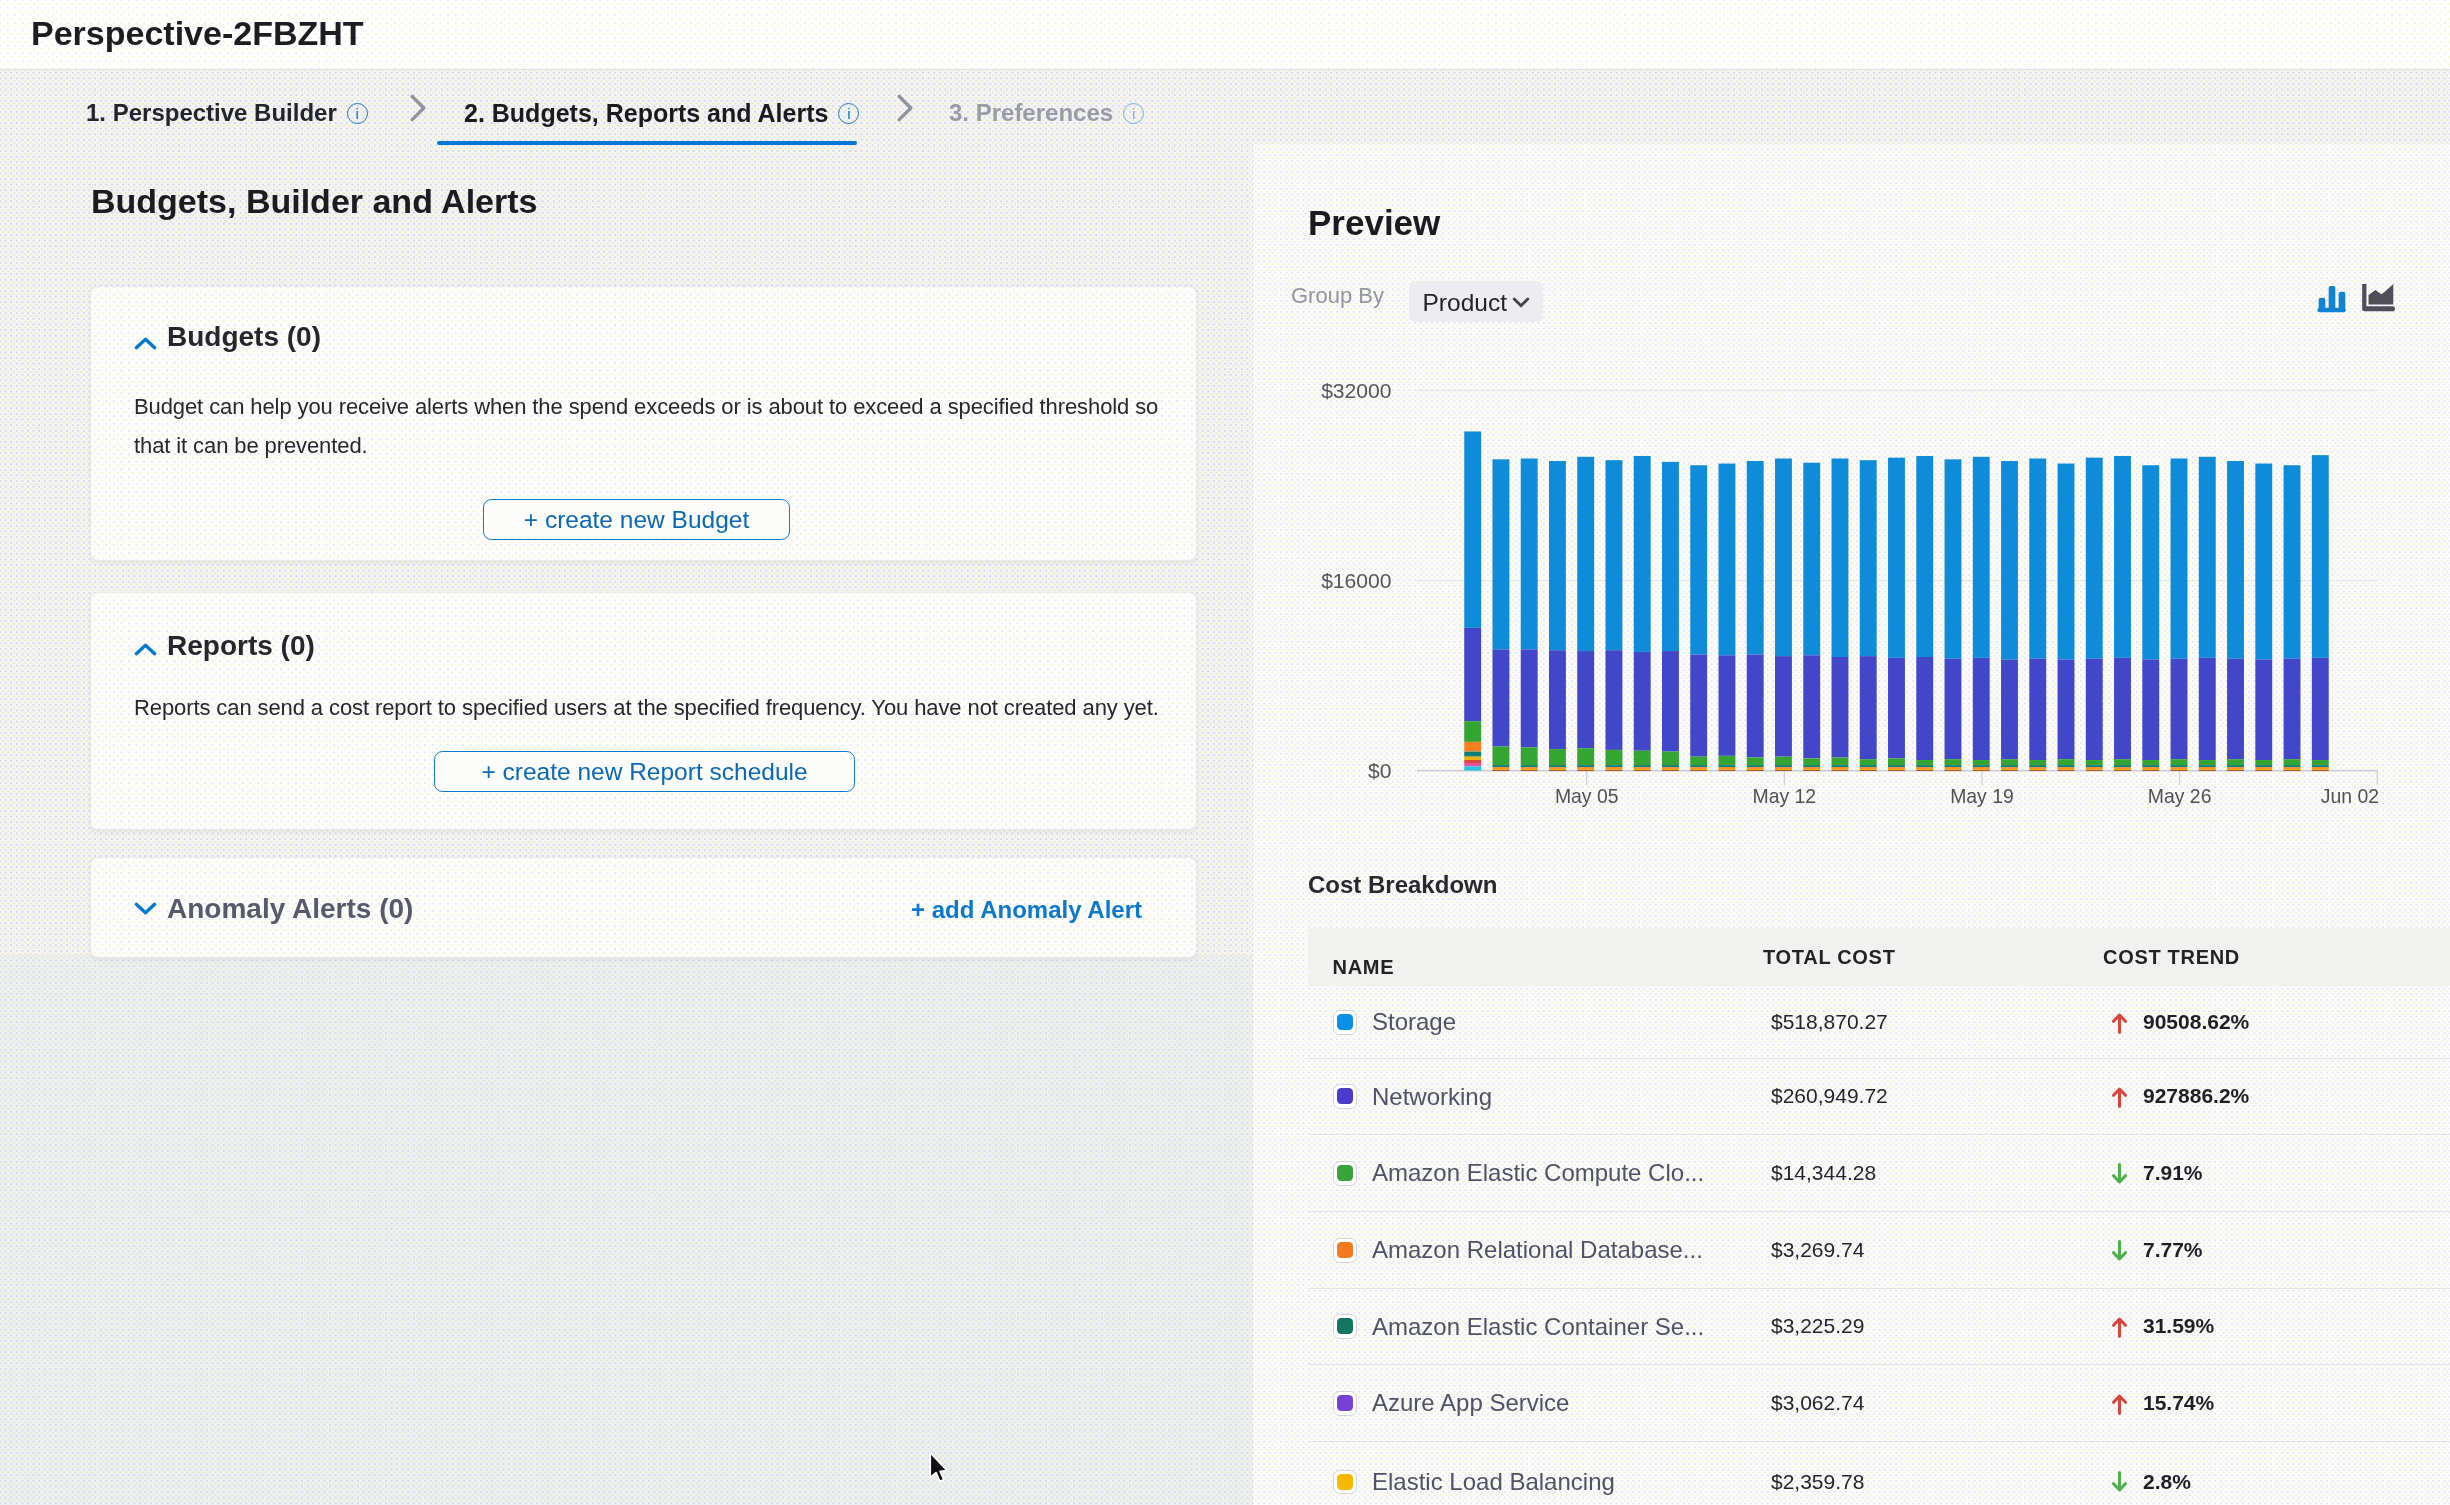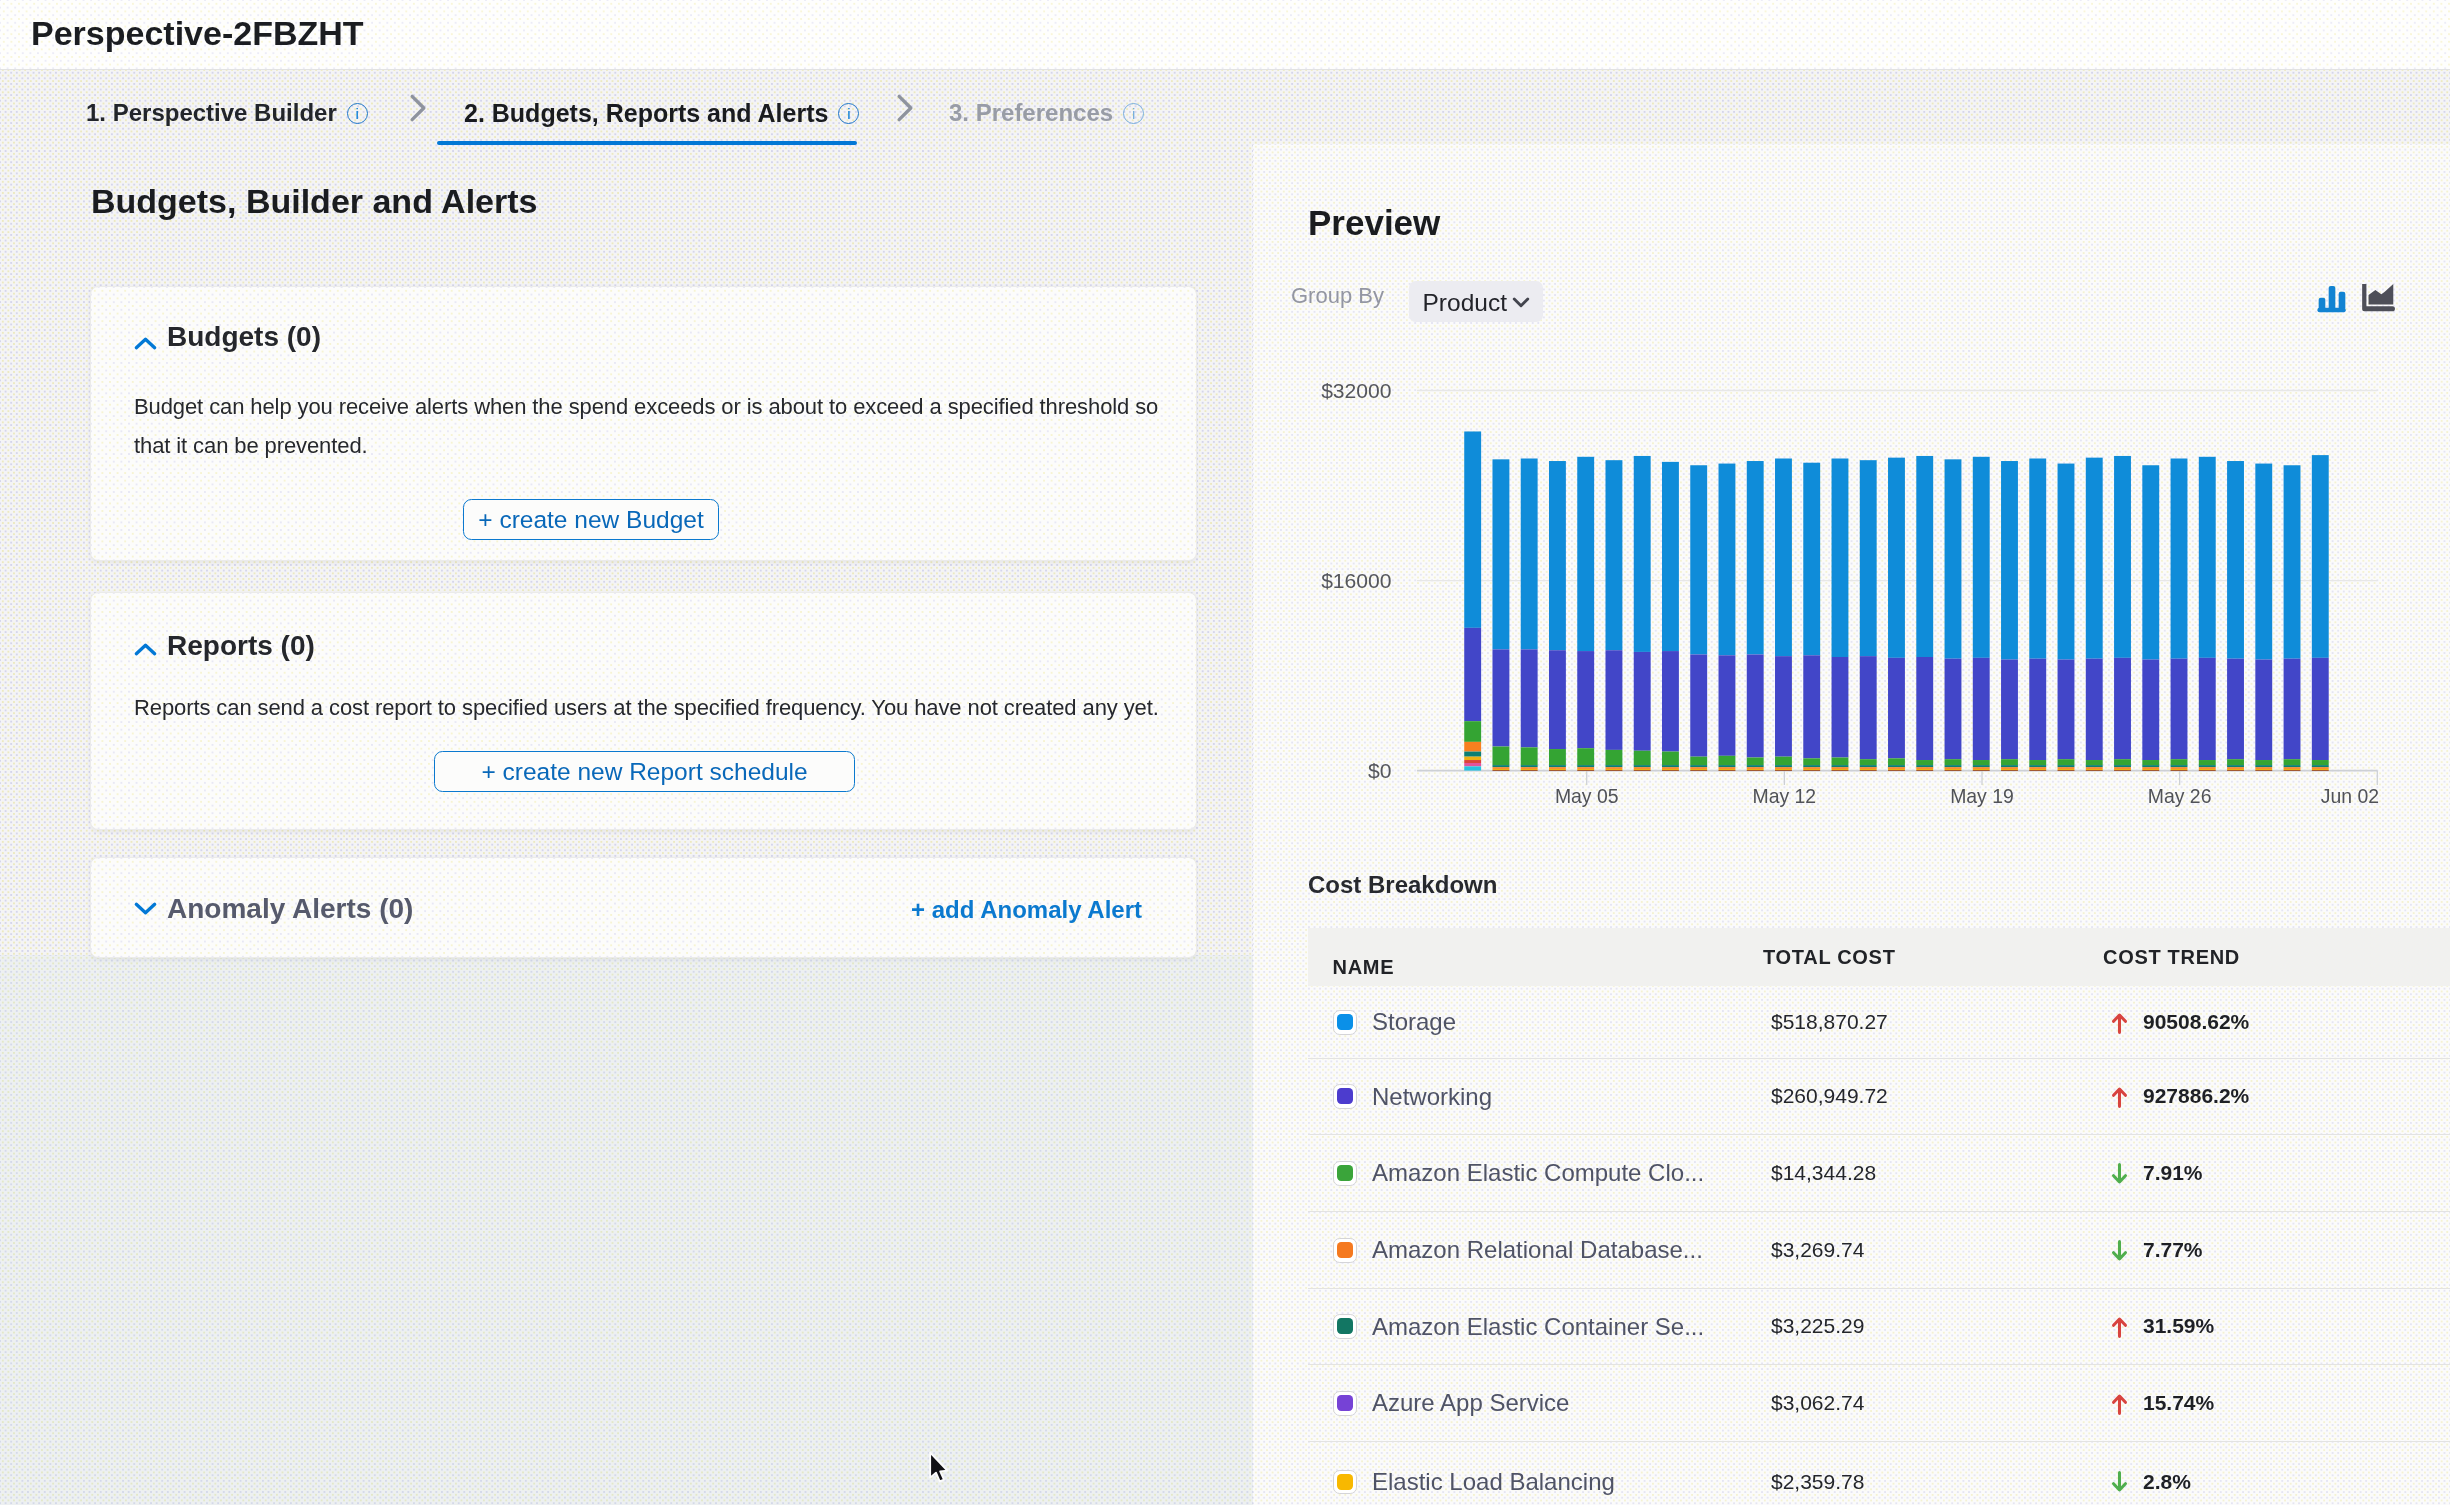--- a/index.html
+++ b/index.html
@@ -89,21 +89,21 @@
 </div>
 
 <div class="abs" id="pageheading">Budgets, Builder and Alerts</div>
 
 <div class="card" style="top:286px; height:275px;">
   <svg class="chevicon" style="left:42px; top:48px;" width="25" height="17" viewBox="0 0 30 20">
       <path d="M4 15 L15 5 L26 15" fill="none" stroke="#0278d5" stroke-width="4" stroke-linecap="round" stroke-linejoin="round"></path>
     </svg>
   <div class="cardtitle" style="top:34px;">Budgets (0)</div>
   <div class="cardpara" style="top:100px;">Budget can help you receive alerts when the spend exceeds or is about to exceed a specified threshold so<br>that it can be prevented.</div>
-  <div class="btn" style="left:372px; top:212px; width:256px;">+ create new Budget</div>
+  <div class="btn" style="left:392px; top:212px; width:307px;">+ create new Budget</div>
 </div>
 
 <div class="card" style="top:592px; height:238px;">
   <svg class="chevicon" style="left:42px; top:48px;" width="25" height="17" viewBox="0 0 30 20">
       <path d="M4 15 L15 5 L26 15" fill="none" stroke="#0278d5" stroke-width="4" stroke-linecap="round" stroke-linejoin="round"></path>
     </svg>
   <div class="cardtitle" style="top:37px;">Reports (0)</div>
   <div class="cardpara" style="top:95px;">Reports can send a cost report to specified users at the specified frequency. You have not created any yet.</div>
   <div class="btn" style="left:343px; top:158px; width:421px;">+ create new Report schedule</div>
 </div>

